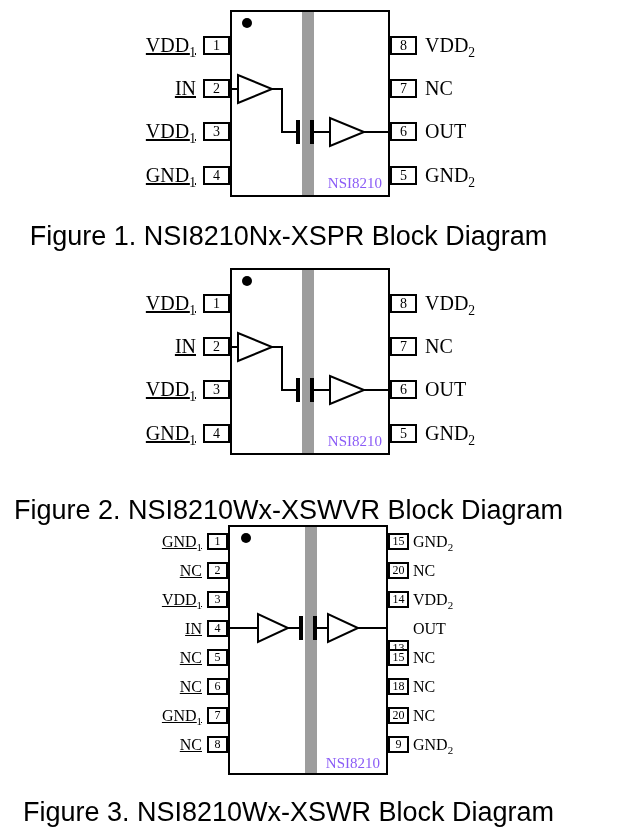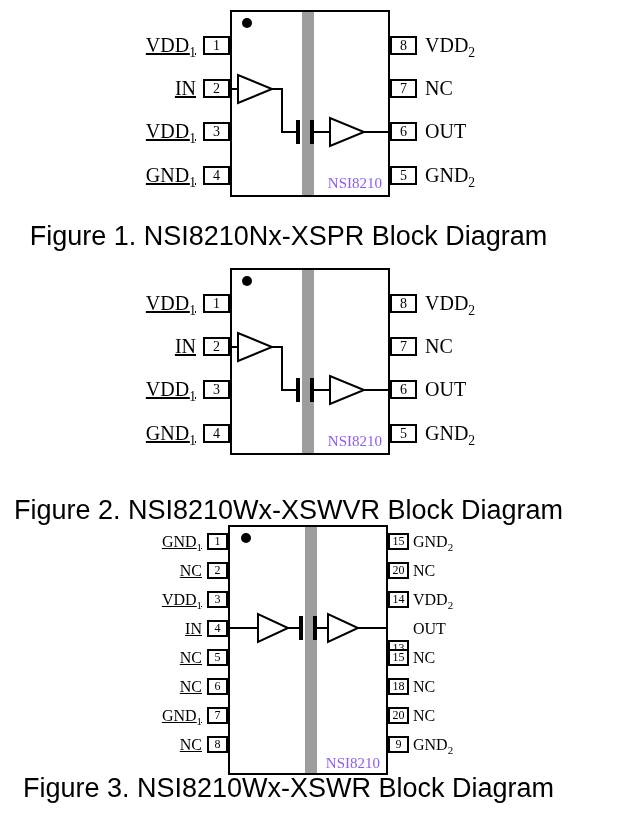--- a/index.html
+++ b/index.html
@@ -147,16 +147,16 @@
     <div class="pin-box pb-sm" style="left:388px;top:736px">9</div>
     <div class="pin-label pl-sm" style="left:413px;top:533px;width:160px"><span>GND</span><sub>2</sub></div>
     <div class="pin-label pl-sm" style="left:413px;top:562px;width:160px"><span>NC</span><sub></sub></div>
     <div class="pin-label pl-sm" style="left:413px;top:591px;width:160px"><span>VDD</span><sub>2</sub></div>
     <div class="pin-label pl-sm" style="left:413px;top:620px;width:160px"><span>OUT</span><sub></sub></div>
     <div class="pin-label pl-sm" style="left:413px;top:649px;width:160px"><span>NC</span><sub></sub></div>
     <div class="pin-label pl-sm" style="left:413px;top:678px;width:160px"><span>NC</span><sub></sub></div>
     <div class="pin-label pl-sm" style="left:413px;top:707px;width:160px"><span>NC</span><sub></sub></div>
     <div class="pin-label pl-sm" style="left:413px;top:736px;width:160px"><span>GND</span><sub>2</sub></div>
 
-    <div class="caption" style="top:772px">Figure 3. NSI8210Wx-XSWR Block Diagram</div>
+    <div class="caption" style="top:796px">Figure 3. NSI8210Wx-XSWR Block Diagram</div>
   </div>
 
 </div>
 
 </body></html>

